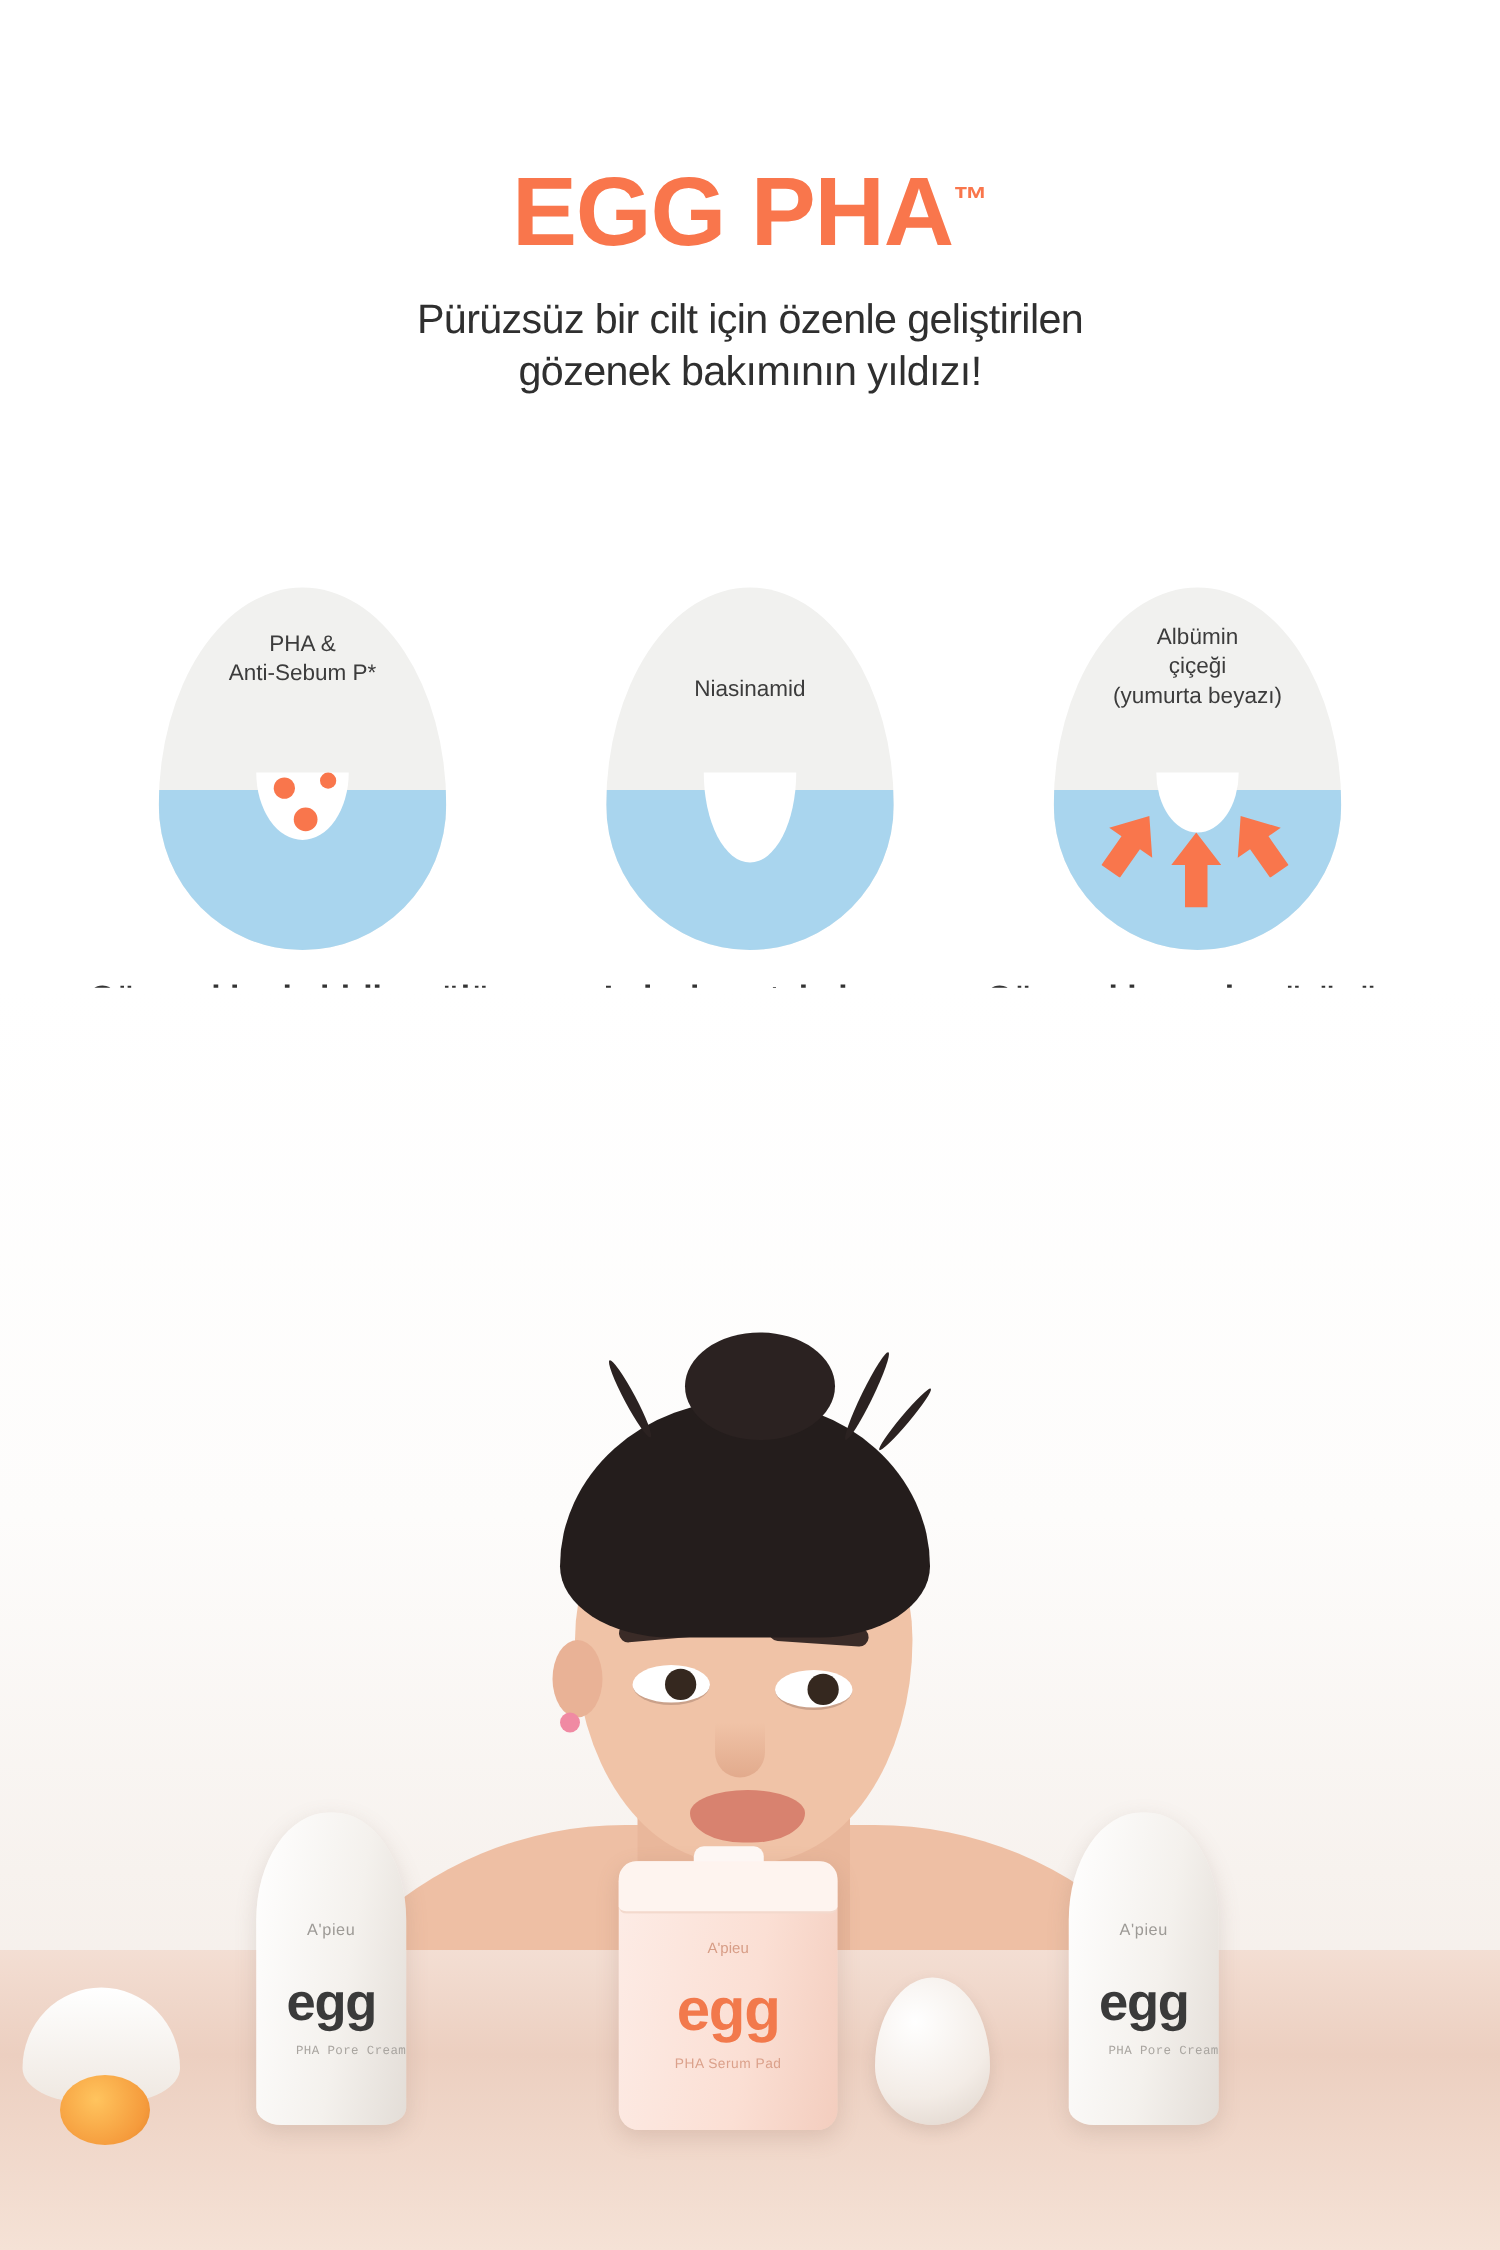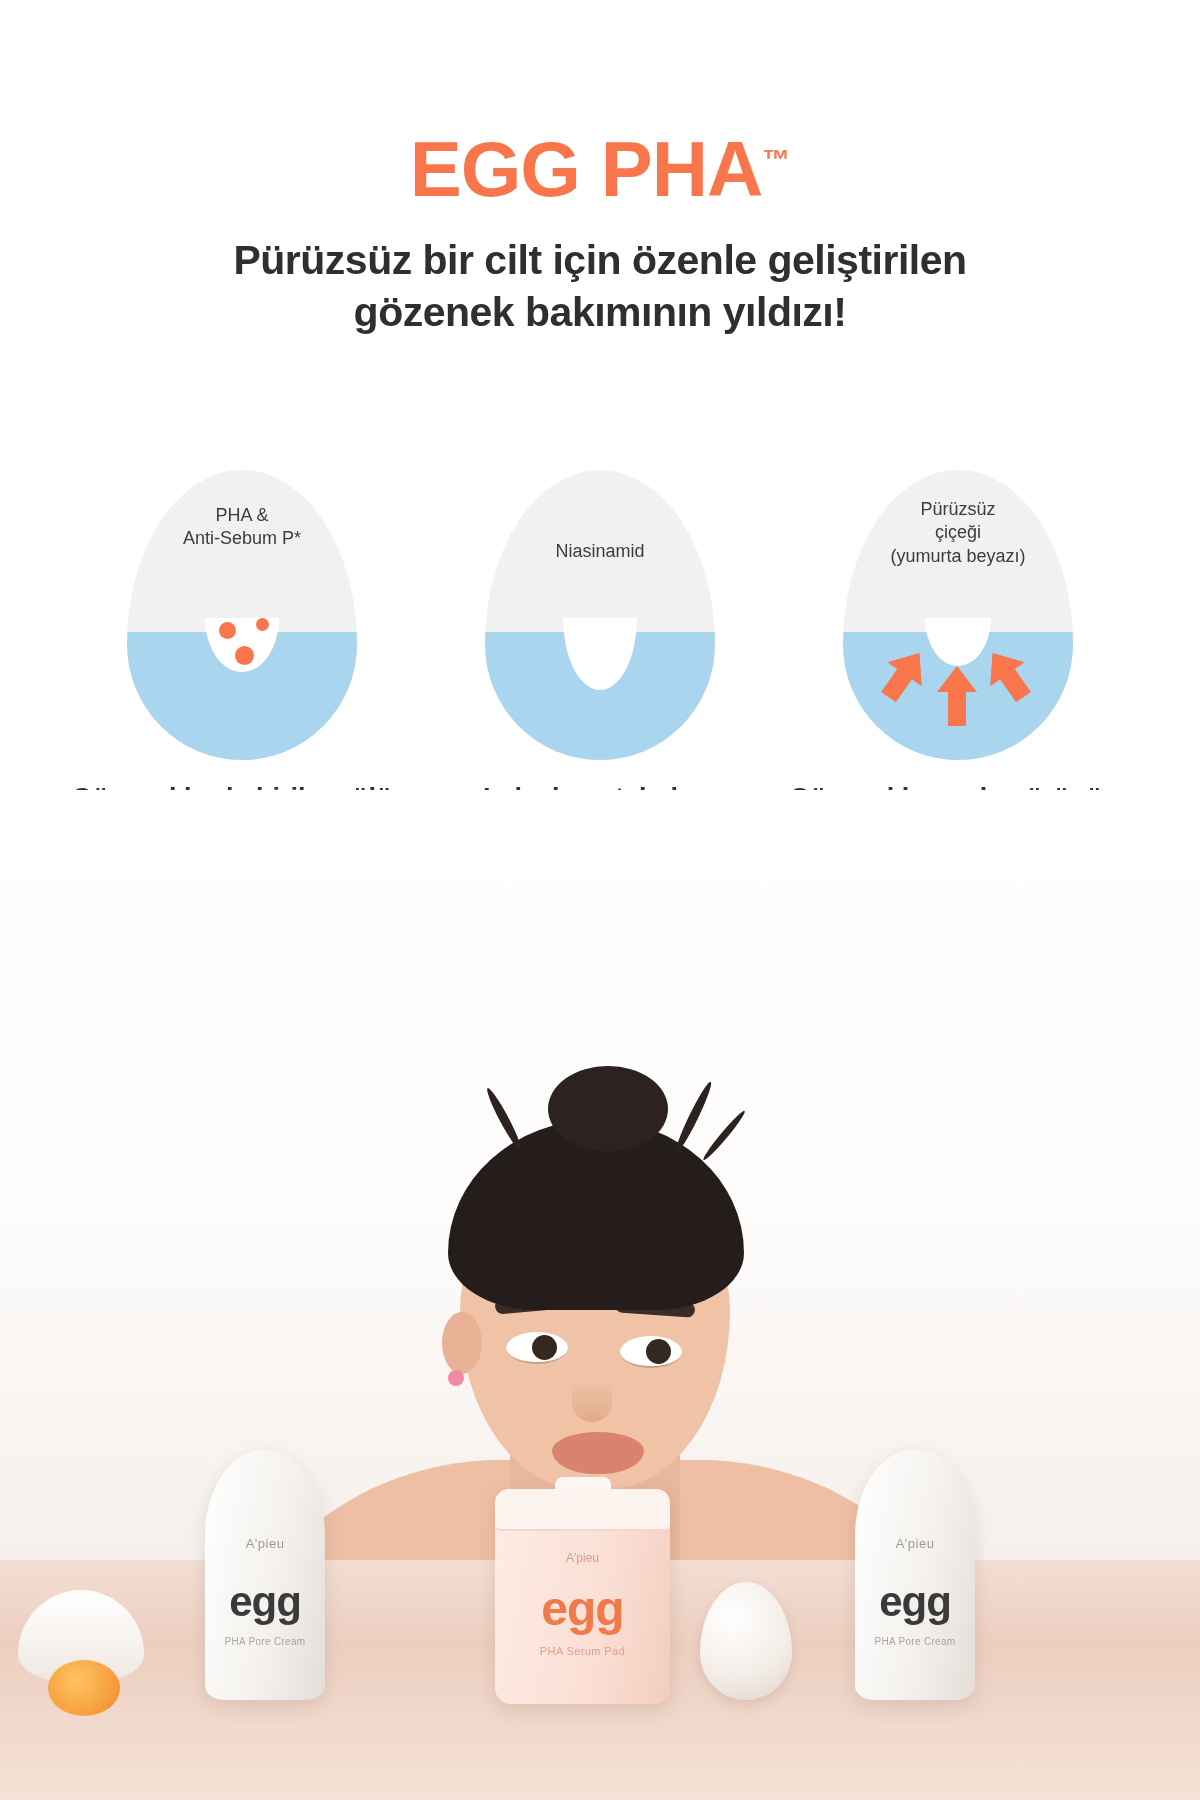--- a/index.html
+++ b/index.html
@@ -46,22 +46,22 @@
   }
   .brand-title .tm {
     font-size: 28px;
     vertical-align: super;
     font-weight: 700;
     letter-spacing: 0;
   }
   .subtitle {
     margin: 26px auto 0;
     width: 1000px;
-    font-size: 41px;
-    font-weight: 700;
+    font-size: 33px;
+    font-weight: 400;
     line-height: 1.28;
     color: #2f2f2f;
     letter-spacing: -0.5px;
   }
 
   
   .features {
     position: absolute;
     top: 470px;
     left: 0;
@@ -385,24 +385,25 @@
     text-align: center;
     font-size: 42px;
     font-weight: 800;
     color: #3a3a3a;
     letter-spacing: -1px;
   }
   .bottle .desc {
     position: absolute;
     top: 186px;
     left: 0; right: 0;
-    text-align: center;
+    text-align: right;
     font-size: 10px;
     color: #a9a5a0;
     letter-spacing: .3px;
+    font-family: Liberation Mono, monospace;
   }
 
   .tub {
     width: 175px;
     height: 215px;
     background: linear-gradient(100deg, #fdece6 0%, #fbdfd4 60%, #f3cdbe 100%);
     border-radius: 16px;
     position: relative;
     box-shadow: 0 6px 18px rgba(140,100,85,.2);
   }
@@ -544,21 +545,21 @@
             </svg>
         </div>
         <div class="arrow" style="left:142px; top:178px;">
           <svg width="46" height="54" viewBox="0 0 46 54">
               <g transform="rotate(-35 23 27)">
                 <polygon points="23,0 44,26 32,26 32,54 14,54 14,26 2,26" fill="#f9764c"></polygon>
               </g>
             </svg>
         </div>
         <div class="egg-label" style="top:28px;">
-          <div>Pürüzsüz</div>
+          <div>Albümin</div>
           <div>çiçeği</div>
           <div>(yumurta beyazı)</div>
         </div>
       </div>
       <div class="feature-caption c3">Gözeneklere sıkı görünüm kazandırır.</div>
     </div>
 
   </div>
 
   <div class="note">

